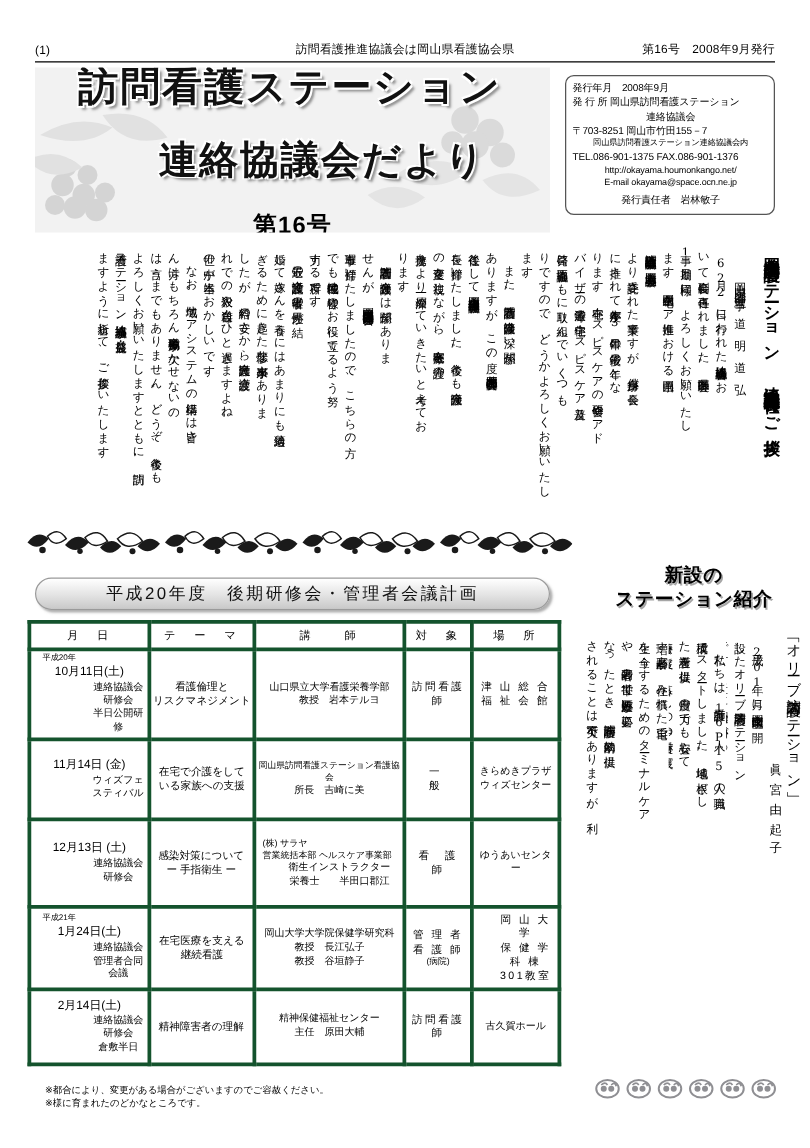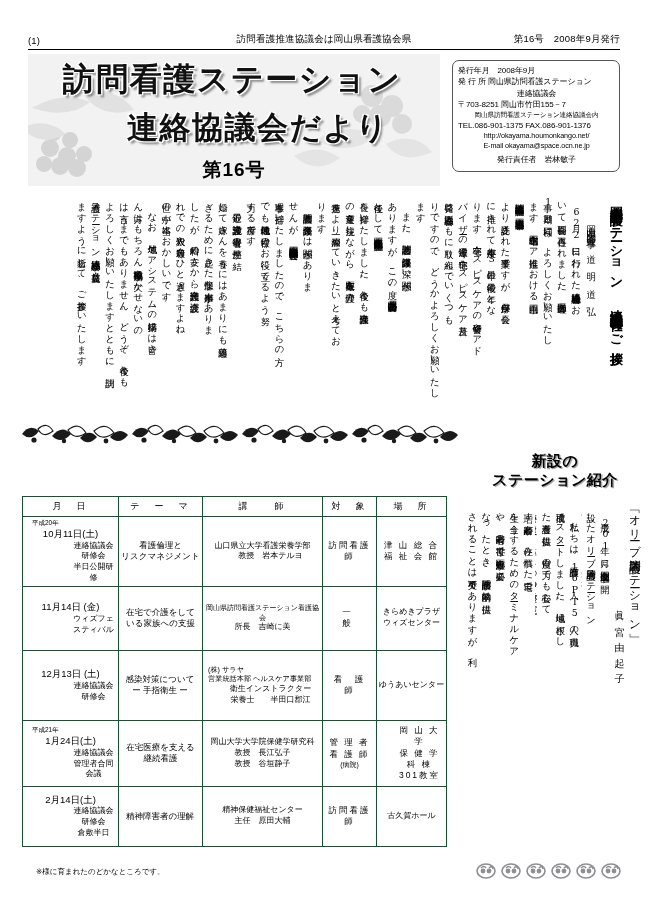--- a/index.html
+++ b/index.html
@@ -66,21 +66,21 @@
     position: absolute;
     opacity: .55;
   }
   .title-wrap {
     position: absolute;
     inset: 0;
     display: flex;
     flex-direction: column;
     align-items: center;
     justify-content: center;
-    gap: 3px;
+    gap: 13px;
   }
   .mast-line1, .mast-line2 {
     font-weight: bold;
     color: #111;
     letter-spacing: 1.5px;
     text-shadow:
       -1.4px -1.4px 0 #fff,
        1.4px -1.4px 0 #fff,
       -1.4px  1.4px 0 #fff,
        1.4px  1.4px 0 #fff,
@@ -204,21 +204,21 @@
   table.sched {
     position: absolute;
     top: 496px;
     left: 22px;
     width: 424px;
     border-collapse: collapse;
     table-layout: fixed;
     font-size: 8px;
   }
   table.sched th, table.sched td {
-    border: 1px solid #14532d;
+    border: 3px solid #14532d;
     text-align: center;
     vertical-align: middle;
     padding: 2px 1px;
     line-height: 1.35;
     overflow: hidden;
   }
   table.sched th {
     font-weight: normal;
     font-size: 9px;
     letter-spacing: 3px;
@@ -445,20 +445,23 @@
         <path d="M76 11 q12 -10 20 2 q-13 9 -20 -2 z" fill="#fff" stroke="#1a1a1a" stroke-width="1.2"></path>
         <path d="M92 17 q9 -11 18 -2 q-9 11 -18 2 z"></path>
         <circle cx="88" cy="21" r="2.4"></circle>
       </g>
       <use href="#leafgrp" x="110"></use>
       <use href="#leafgrp" x="220"></use>
       <use href="#leafgrp" x="330"></use>
     </svg>
   </div>
 
+  <div class="sched-banner">
+    <span>平成20年度　後期研修会・管理者会議計画</span>
+  </div>
 
   <table class="sched">
     <colgroup>
       <col class="c-date">
         <col class="c-theme">
         <col class="c-lect">
         <col class="c-targ">
         <col class="c-place">
     </colgroup>
     <thead>
@@ -559,20 +562,21 @@
           <span class="org">精神保健福祉センター</span>
           <span class="ind">主任　原田大輔</span>
         </td>
         <td class="cell-targ">訪問看護師</td>
         <td class="cell-place tight">古久賀ホール</td>
       </tr>
     </tbody>
   </table>
 
   <div class="notes">
+    <div>※都合により、変更がある場合がございますのでご容赦ください。</div>
     <div>※様に育まれたのどかなところです。</div>
   </div>
 
   <div class="side-title">
     <div>新設の</div>
     <div>ステーション紹介</div>
   </div>
 
   <div class="side-body">
     <div class="side-head">「オリーブ訪問看護ステーション」</div>

